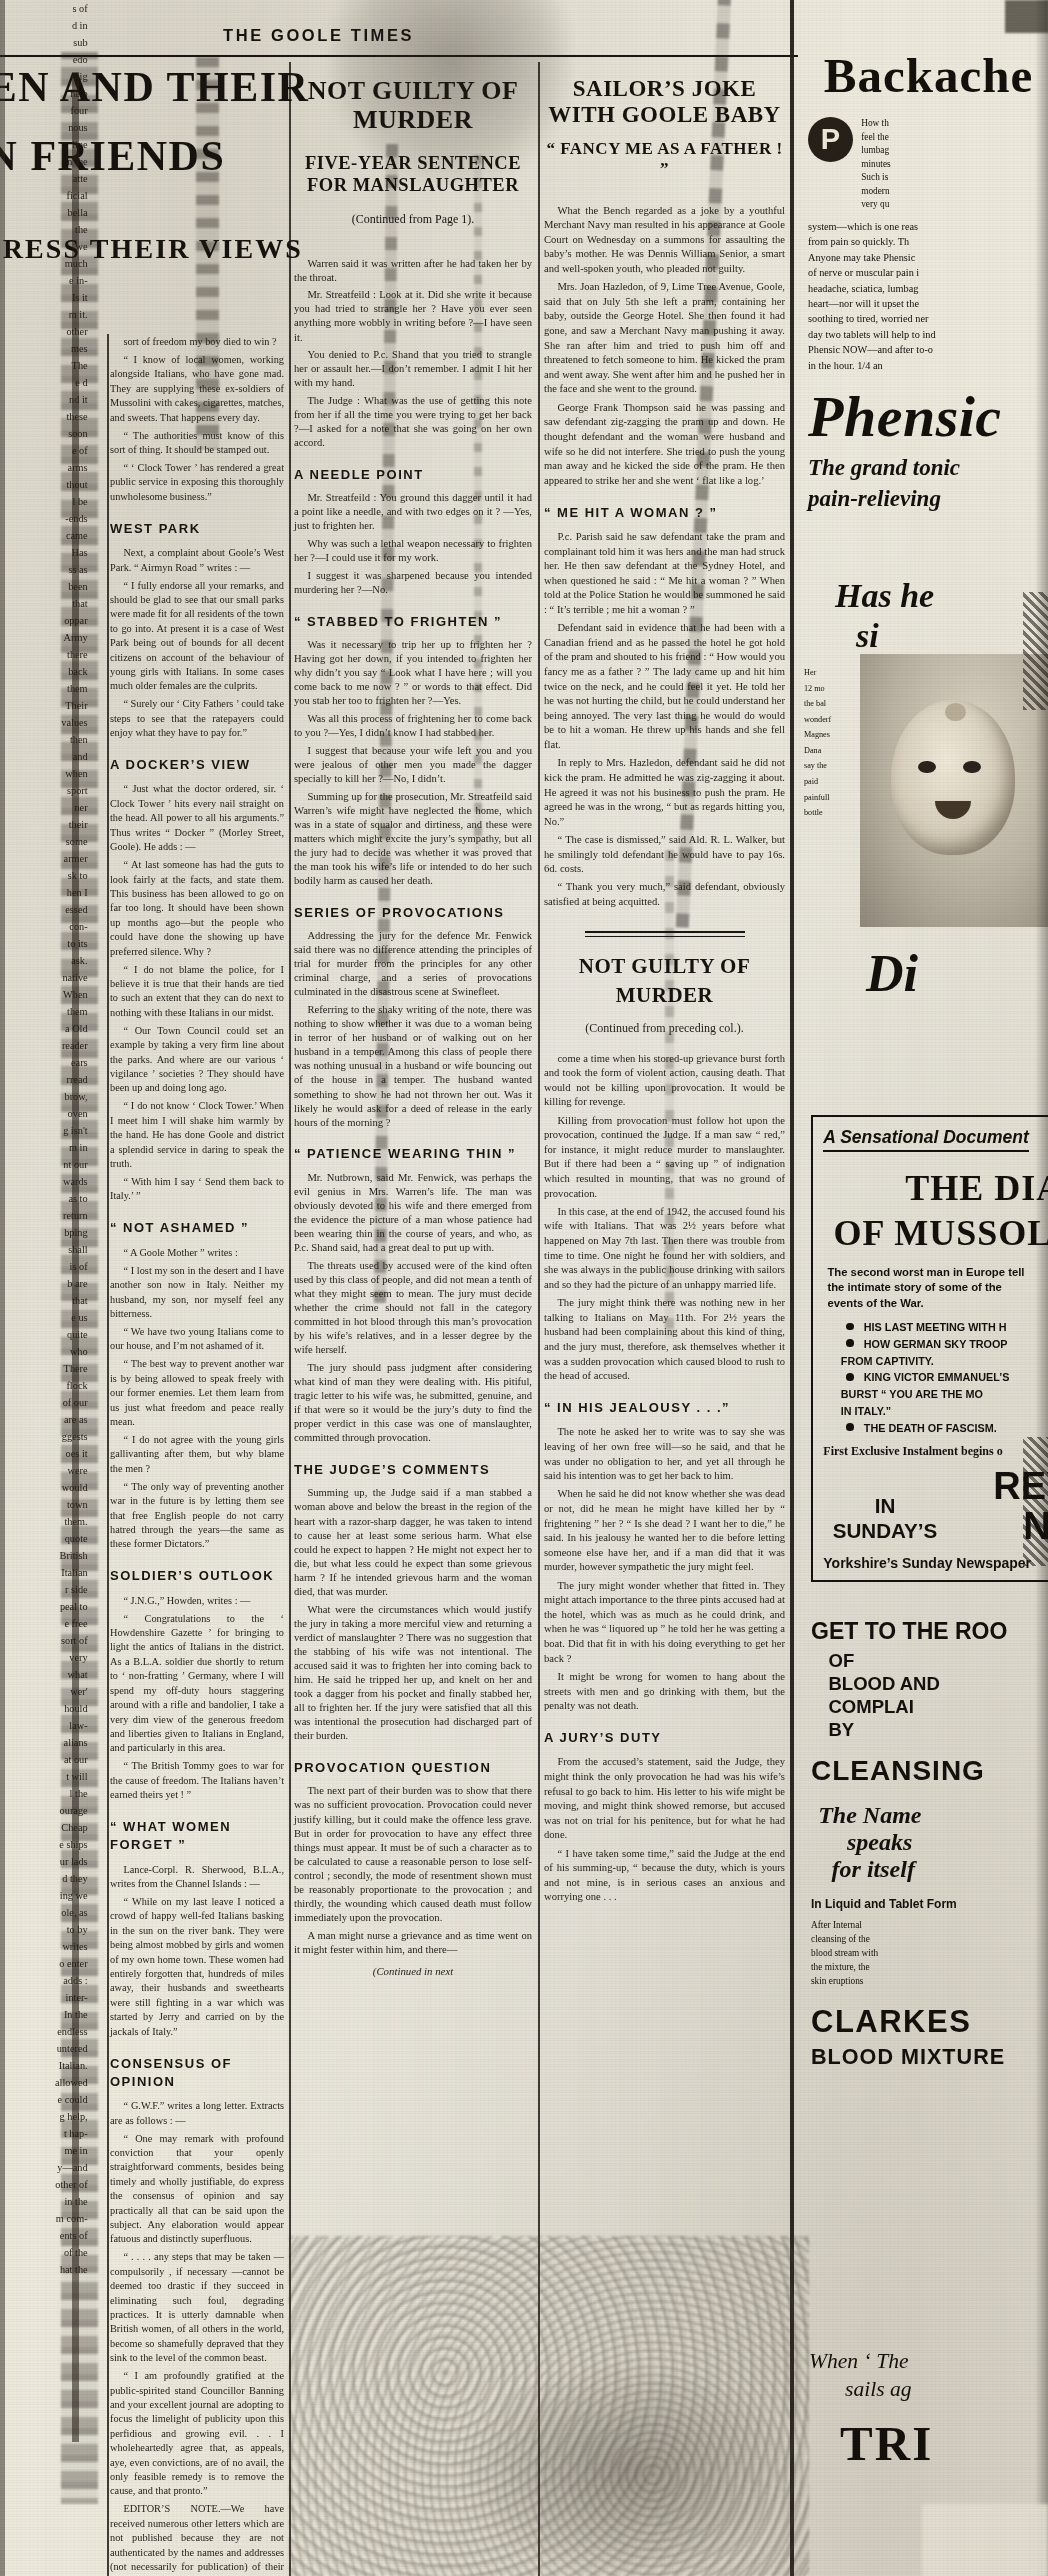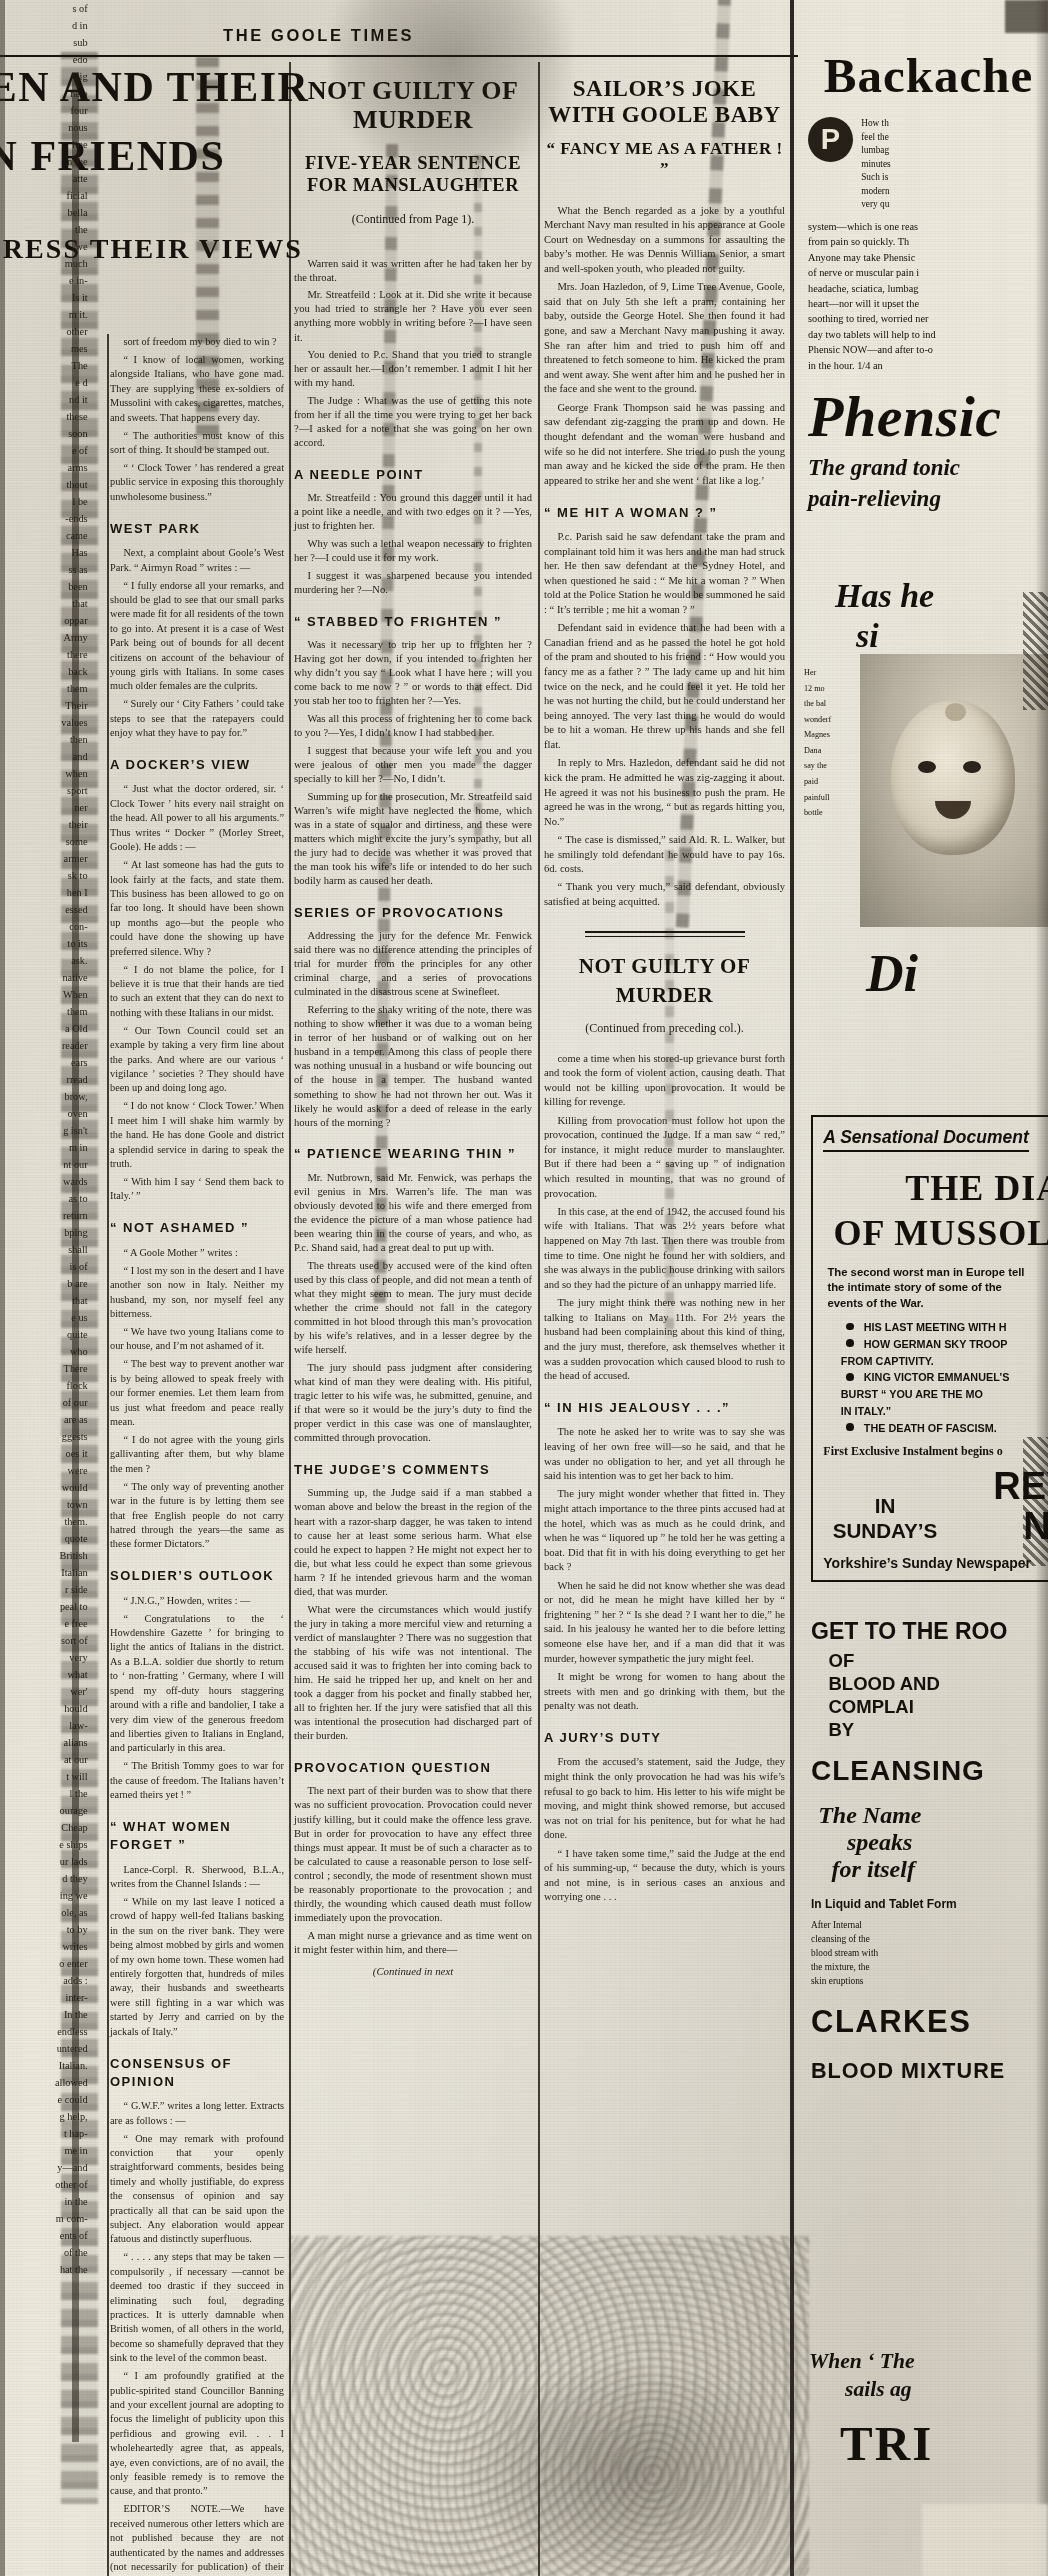--- a/index.html
+++ b/index.html
@@ -91,22 +91,22 @@
   #ad-clarkes .hline{font-family:Liberation Sans, sans-serif;font-weight:bold;white-space:nowrap;}
   #ad-clarkes .h0{font-size:23px;}
   #ad-clarkes .cleansing{font-family:"Liberation Sans",sans-serif;font-weight:bold;font-size:28px;letter-spacing:1px;margin-top:13.4px;white-space:nowrap;}
   #ad-clarkes .script{font-style:italic;font-weight:bold;font-size:24px;white-space:nowrap;}
   #ad-clarkes .s1{margin-top:15.5px;margin-left:7.2px;}
   #ad-clarkes .s2{margin-left:36px;}
   #ad-clarkes .s3{margin-left:20.6px;}
   #ad-clarkes .form{font-family:"Liberation Sans",sans-serif;font-weight:bold;font-size:12px;margin-top:13.4px;white-space:nowrap;}
   #ad-clarkes .small{font-size:9.3px;line-height:1.5;margin-top:8.2px;}
   #ad-clarkes .brand1{font-family:"Liberation Sans",sans-serif;font-weight:bold;font-size:31px;margin-top:15.5px;white-space:nowrap;letter-spacing:1.5px;}
-  #ad-clarkes .brand2{font-family:"Liberation Sans",sans-serif;font-weight:bold;font-size:21.6px;margin-top:18px;white-space:nowrap;letter-spacing:1px;}
-  #ad-tramp .it{font-style:italic;font-weight:bold;font-size:21.6px;white-space:nowrap;}
+  #ad-clarkes .brand2{font-family:"Liberation Sans",sans-serif;font-weight:bold;font-size:21.6px;margin-top:4px;white-space:nowrap;letter-spacing:1px;}
+  #ad-tramp .it{font-style:italic;font-weight:normal;font-size:21.6px;white-space:nowrap;}
   #ad-tramp .brand{font-weight:bold;font-size:49px;white-space:nowrap;margin-top:13.4px;margin-left:31px;letter-spacing:2.1px;}
 </style>
 </head>
 <body>
 
 <div class="paper"></div>
 
 <div style="position:absolute;left:223px;top:26px;font-family:'Liberation Sans',sans-serif;font-weight:bold;font-size:16.5px;letter-spacing:2.6px;color:#16120d;">THE GOOLE TIMES</div>
 <div class="hrule" style="left:0;top:55px;width:798px;"></div>
 
@@ -352,22 +352,22 @@
   <div class="divider2"></div>
   <div class="cont-head">NOT GUILTY OF MURDER</div>
   <div class="cont-line">(Continued from preceding col.).</div>
   <div class="flow" style="margin-top:15.5px;">
       <p class="para">come a time when his stored-up grievance burst forth and took the form of violent action, causing death. That would not be killing upon provocation. It would be killing for revenge.</p>
       <p class="para">Killing from provocation must follow hot upon the provocation, continued the Judge. If a man saw “ red,” for instance, it might reduce murder to manslaughter. But if there had been a “ saving up ” of indignation which resulted in mounting, that was no ground of provocation.</p>
       <p class="para">In this case, at the end of 1942, the accused found his wife with Italians. That was 2½ years before what happened on May 7th last. Then there was trouble from time to time. One night he found her with soldiers, and she was always in the public house drinking with sailors and so they had the picture of an unhappy married life.</p>
       <p class="para">The jury might think there was nothing new in her talking to Italians on May 11th. For 2½ years the husband had been complaining about this kind of thing, and the jury must, therefore, ask themselves whether it was a sudden provocation which caused blood to rush to the head of accused.</p>
       <h3 class="crosshead">“ IN HIS JEALOUSY . . .”</h3>
       <p class="para">The note he asked her to write was to say she was leaving of her own free will—so he said, and that he was under no obligation to her, and yet all through he said his intention was to get her back to him.</p>
+      <p class="para">When he said he did not know whether she was dead or not, did he mean he might have killed her by “ frightening ” her ? “ Is she dead ? I want her to die,” he said. In his jealousy he wanted her to die before letting someone else have her, and if a man did that it was murder, however sympathetic the jury might feel.</p>
       <p class="para">The jury might wonder whether that fitted in. They might attach importance to the three pints accused had at the hotel, which was as much as he could drink, and when he was “ liquored up ” he told her he was getting a boat. Did that fit in with his doing everything to get her back ?</p>
-      <p class="para">When he said he did not know whether she was dead or not, did he mean he might have killed her by “ frightening ” her ? “ Is she dead ? I want her to die,” he said. In his jealousy he wanted her to die before letting someone else have her, and if a man did that it was murder, however sympathetic the jury might feel.</p>
       <p class="para">It might be wrong for women to hang about the streets with men and go drinking with them, but the penalty was not death.</p>
       <h3 class="crosshead">A JURY’S DUTY</h3>
       <p class="para">From the accused’s statement, said the Judge, they might think the only provocation he had was his wife’s refusal to go back to him. His letter to his wife might be moving, and might think showed remorse, but accused was not on trial for his penitence, but for what he had done.</p>
       <p class="para">“ I have taken some time,” said the Judge at the end of his summing-up, “ because the duty, which is yours and not mine, is in serious cases an anxious and worrying one . . .</p>
     </div>
 </div>
 
 <div id="ad-phensic" class="ad" style="left:808px;top:47px;width:241px;">
   <div class="back">Backache</div>
   <div class="introwrap">

